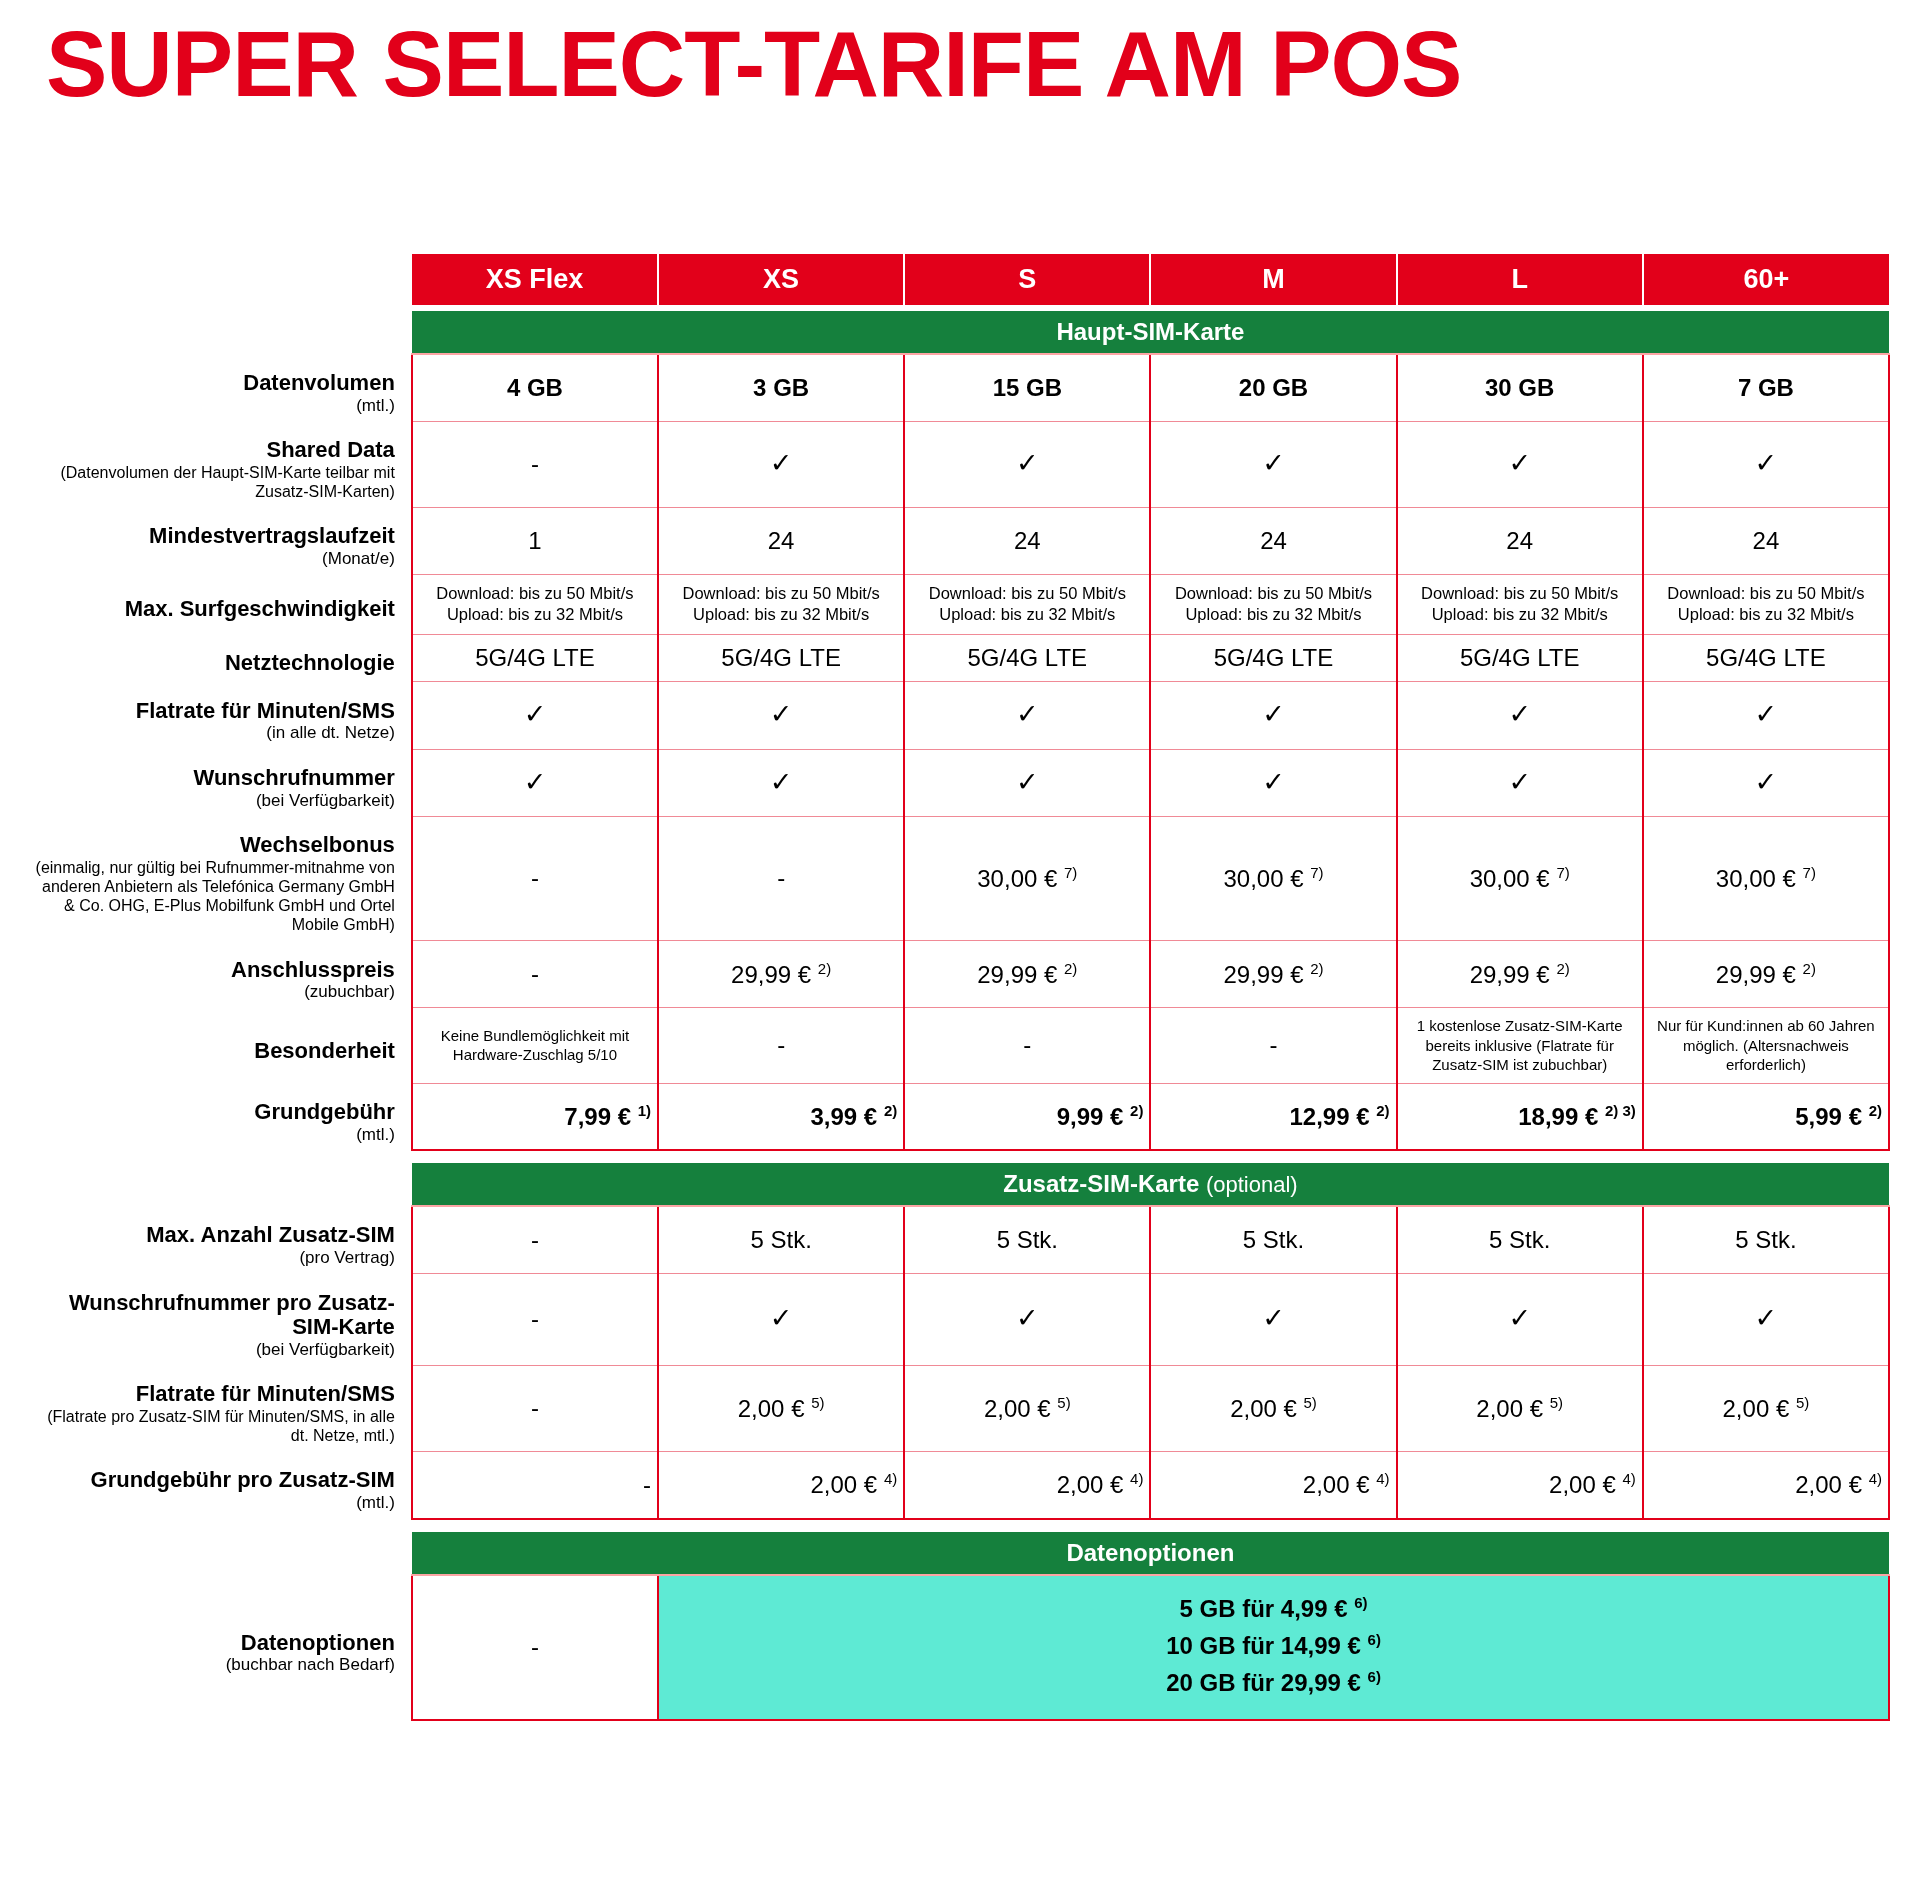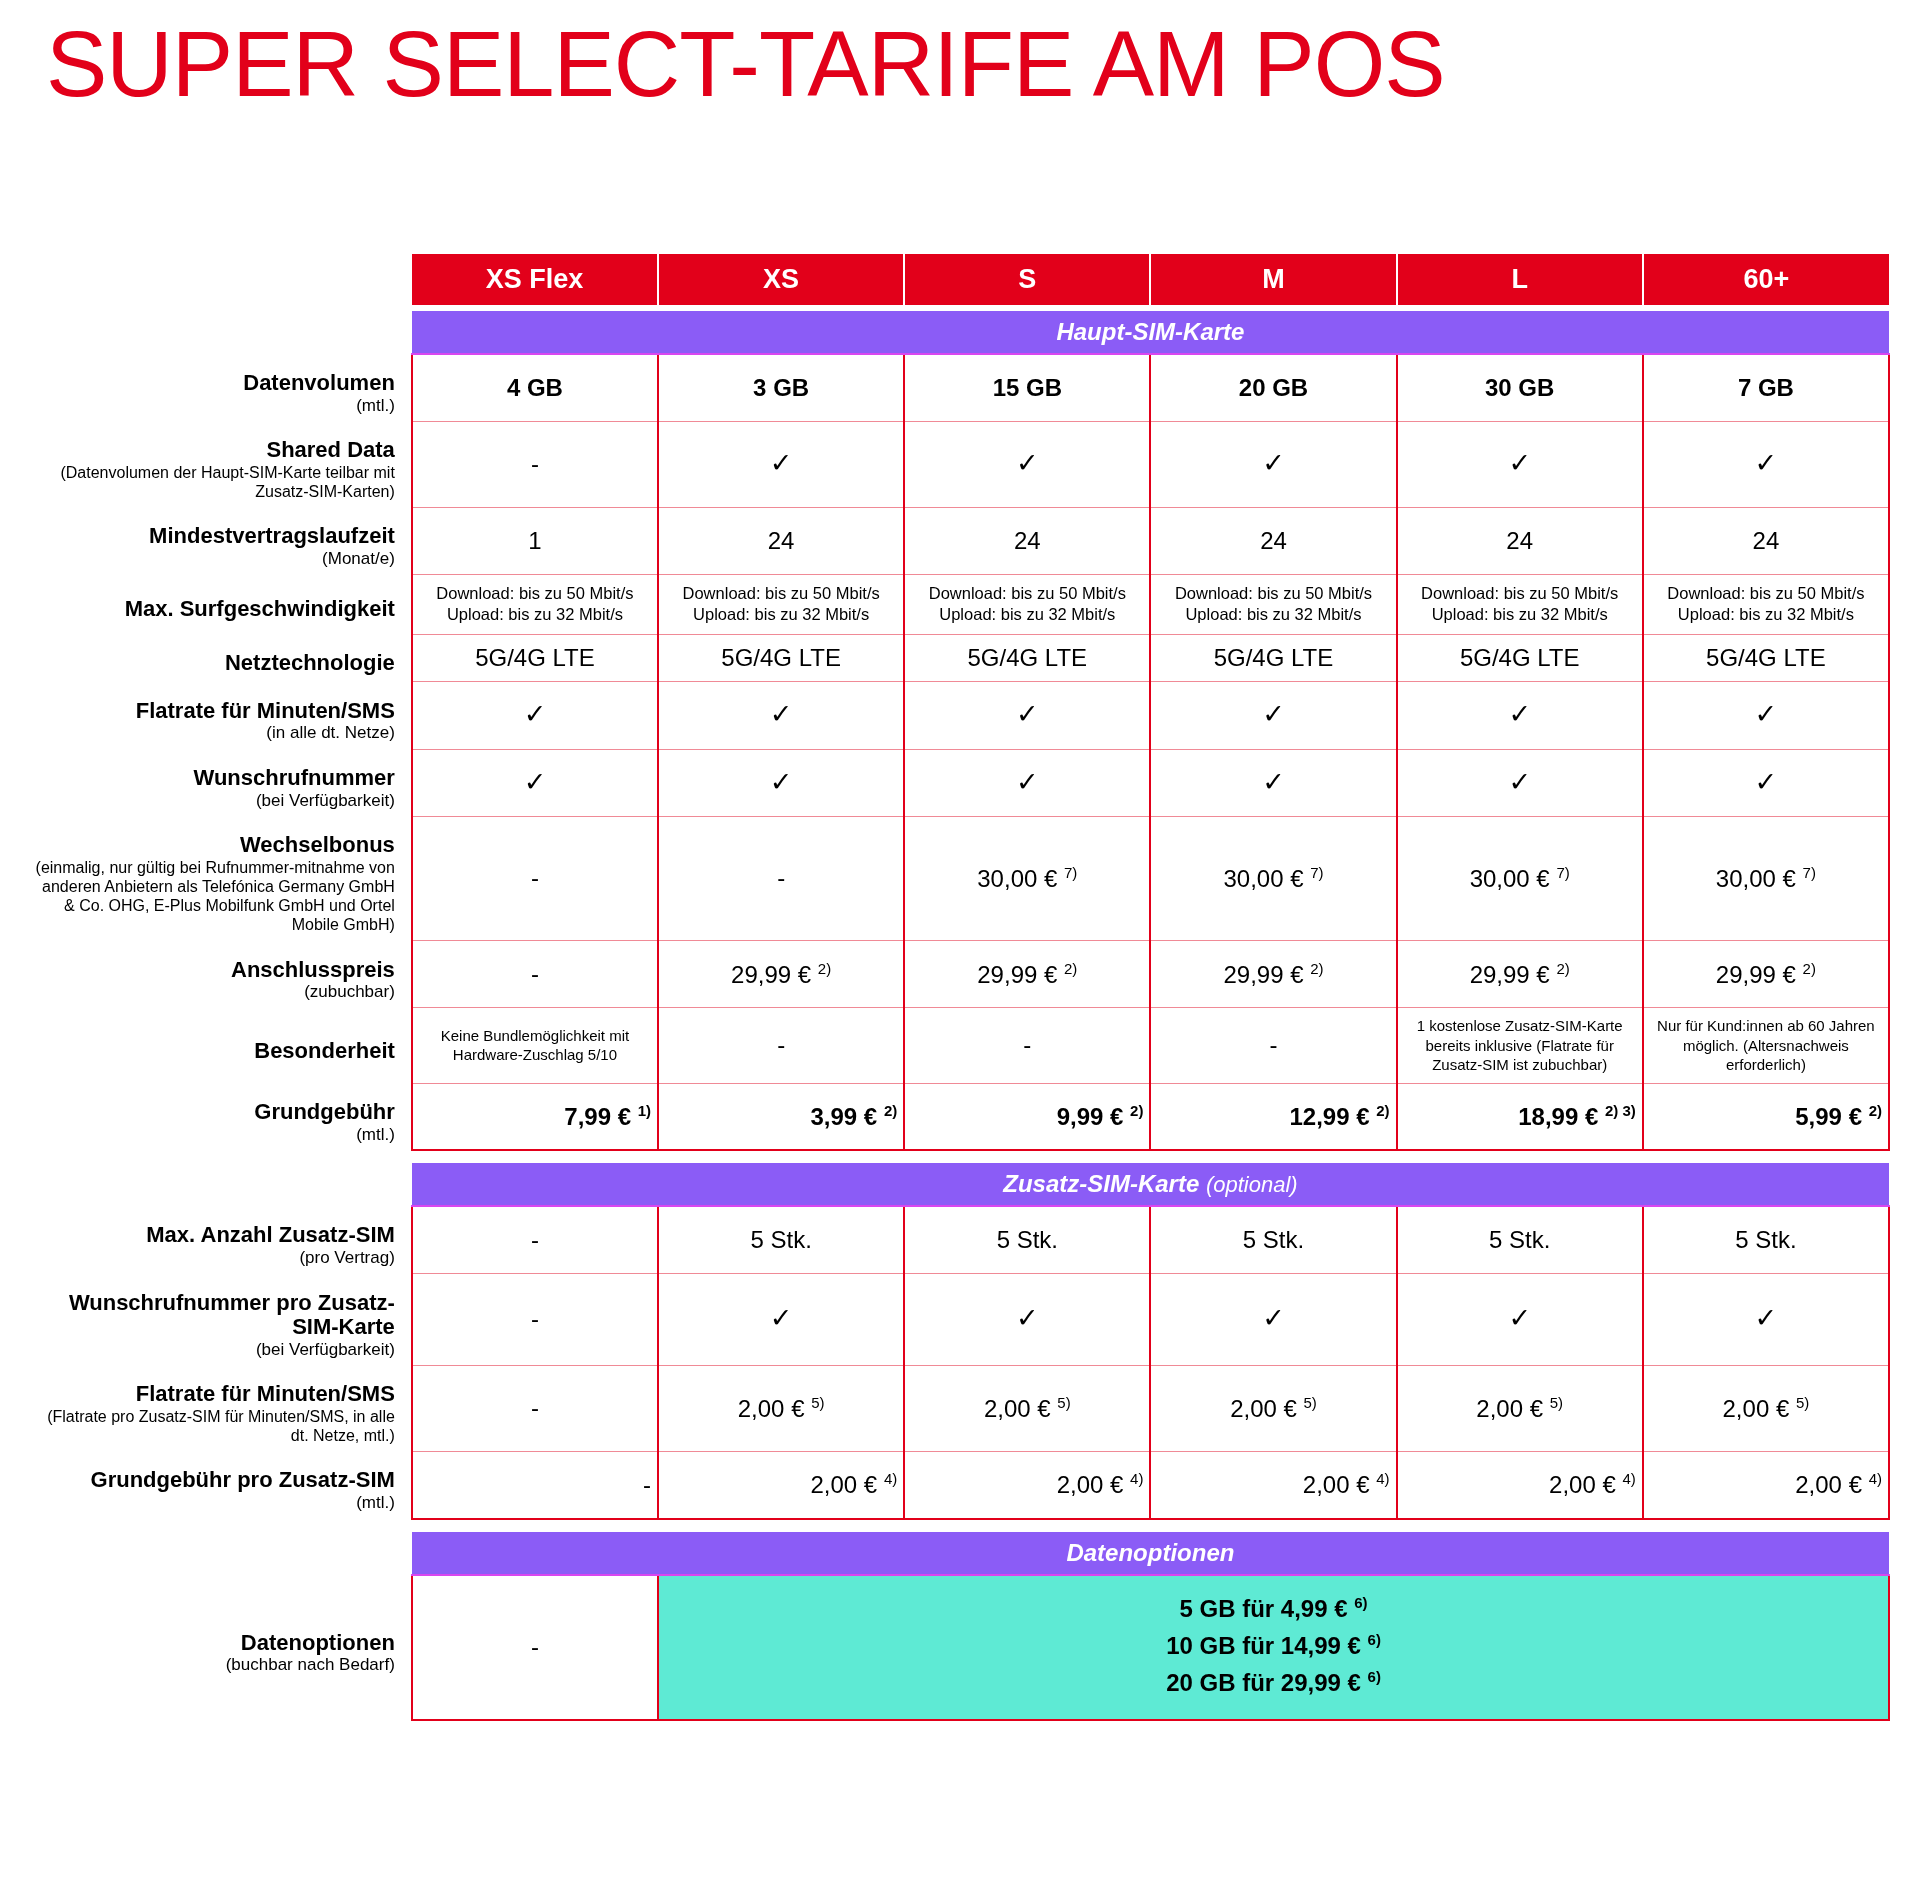--- a/index.html
+++ b/index.html
@@ -15,21 +15,21 @@
   }
 
   .page {
     width: 1920px;
     padding: 0;
     position: relative;
   }
 
   .title {
     color: #e2001a;
-    font-weight: normal;
+    font-weight: bold;
     font-size: 92px;
     letter-spacing: -1px;
     line-height: 1;
     padding: 18px 11px 0 46px;
     white-space: nowrap;
     font-stretch: condensed;
     transform: scaleX(1.0);
     transform-origin: left center;
   }
 
@@ -57,30 +57,29 @@
     text-align: center;
     height: 54px;
     vertical-align: middle;
     border-right: 2px solid #ffffff;
   }
   .planhead:last-child { border-right: none; margin-left: 36px; }
   .emptyhead { background: #ffffff; border: none; }
 
   
   .sectionbar {
-    background: #8b5cf6;
+    background: #15803d;
     color: #ffffff;
     text-align: center;
     font-weight: bold;
     font-size: 24px;
     height: 46px;
     vertical-align: middle;
     border-top: 6px solid #ffffff;
-    border-bottom: 2px solid #d946ef;
-    font-style: italic;
+    border-bottom: 2px solid #fca5a5;
   }
   .sectionbar .sub { font-weight: normal; font-size: 22px; }
   .spacerrow td { height: 10px; background: #fff; border: none; }
 
   
   td.label {
     text-align: right;
     padding: 6px 16px 6px 0;
     vertical-align: middle;
     border: none;

